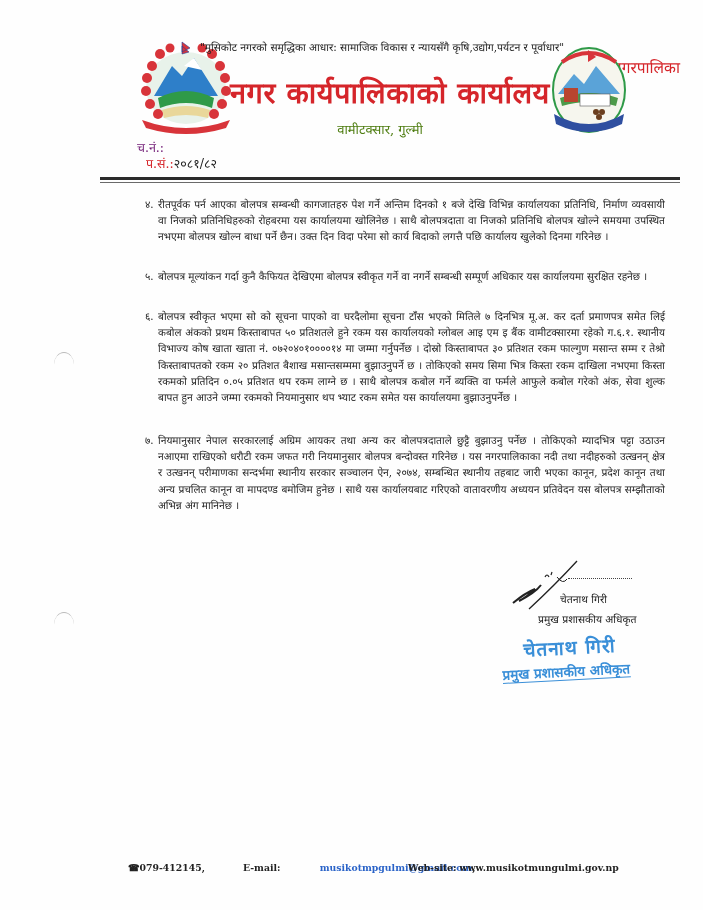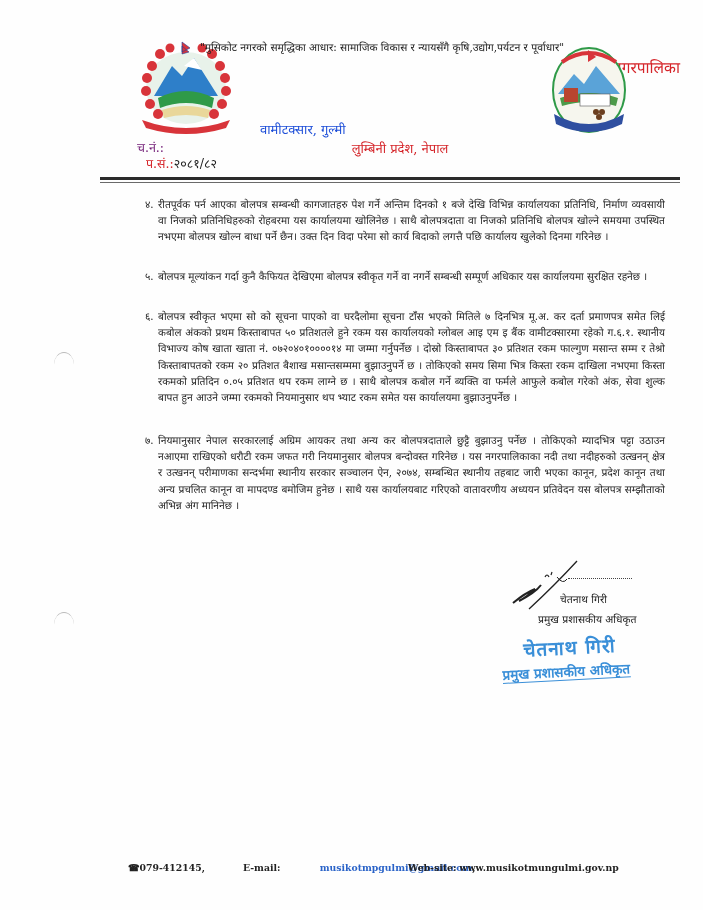--- a/index.html
+++ b/index.html
@@ -4,21 +4,21 @@
 <style>
   html,body{margin:0;padding:0;background:#fdfdfd;}
   body{width:703px;height:910px;position:relative;overflow:hidden;font-family:"DejaVu Serif",serif;color:#1a1a1a;}
   .page{position:absolute;left:0;top:0;width:703px;height:910px;background:#fefefe;}
   
   .emblem-left{position:absolute;left:132px;top:36px;width:108px;height:100px;}
   .emblem-right{position:absolute;left:550px;top:42px;width:78px;height:96px;}
   .slogan{position:absolute;left:192px;top:40px;width:380px;text-align:center;font-size:10.5px;color:#222;white-space:nowrap;}
   .muni-name{position:absolute;left:200px;top:56px;width:480px;text-align:right;font-size:15.5px;color:#d5252a;}
   .office-title{position:absolute;left:230px;top:72px;width:300px;text-align:center;font-size:29px;color:#d5252a;font-weight:bold;letter-spacing:0.5px;white-space:nowrap;}
-  .addr1{position:absolute;left:260px;top:120px;width:240px;text-align:left;font-size:13px;color:#1d4ed8;}
+  .addr1{position:absolute;left:260px;top:120px;width:240px;text-align:center;font-size:13px;color:#4d7c0f;}
   .addr2{position:absolute;left:300px;top:139px;width:200px;text-align:center;font-size:13px;color:#d5252a;}
   .ref-cha{position:absolute;left:137px;top:139px;font-size:12.5px;color:#701a75;}
   .ref-pa{position:absolute;left:146px;top:155px;font-size:12.5px;color:#d5252a;}
   .ref-pa .val{color:#1a1a1a;}
   .rule1{position:absolute;left:100px;top:177px;width:580px;height:3px;background:#2b2b2b;}
   .rule2{position:absolute;left:100px;top:182px;width:580px;height:1px;background:#6a6a6a;}
   
   .para{position:absolute;left:145px;width:520px;font-size:10.3px;line-height:16.2px;text-align:justify;color:#1e1e1e;}
   .para .num{position:absolute;left:0;top:0;width:22px;}
   .para .txt{display:block;margin-left:13px;}
@@ -70,22 +70,22 @@
         <circle cx="82" cy="78" r="5"></circle>
         <circle cx="80" cy="18" r="5"></circle>
       <circle cx="70" cy="12" r="4.5"></circle>
     </g>
     <path d="M50 6 L50 16 L58 12 Z M50 10 L50 18 L57 16 Z" fill="#d8343a" stroke="#1f3f9a" stroke-width="0.6"></path>
     <path d="M10 84 Q54 100 98 84 L94 92 Q54 104 14 92 Z" fill="#d8343a"></path>
   </svg>
 
   <div class="slogan">"मुसिकोट नगरको समृद्धिका आधार: सामाजिक विकास र न्यायसँगै कृषि,उद्योग,पर्यटन र पूर्वाधार"</div>
   <div class="muni-name">मुसिकोट नगरपालिका</div>
+  <div class="office-title">नगर कार्यपालिकाको कार्यालय</div>
   <div class="addr1">वामीटक्सार, गुल्मी</div>
-  <div class="addr2">लुम्बिनी प्रदेश, नेपाल</div>
 
   <svg class="emblem-right" viewBox="0 0 78 96">
     <ellipse cx="39" cy="48" rx="36" ry="42" fill="#f6f6ee" stroke="#2f9a48" stroke-width="2"></ellipse>
     <path d="M8 52 L24 32 L34 42 L46 24 L70 52 Z" fill="#5aa3d8"></path>
     <path d="M10 56 Q39 46 68 56 L66 64 Q39 56 12 64 Z" fill="#4d9a4a"></path>
     <rect x="14" y="46" width="14" height="14" fill="#b8452f"></rect>
     <rect x="30" y="52" width="30" height="12" fill="#ffffff" stroke="#555" stroke-width="0.6"></rect>
     <circle cx="46" cy="70" r="3" fill="#6b3f1f"></circle>
       <circle cx="52" cy="70" r="3" fill="#6b3f1f"></circle>
       <circle cx="49" cy="75" r="3" fill="#6b3f1f"></circle>

